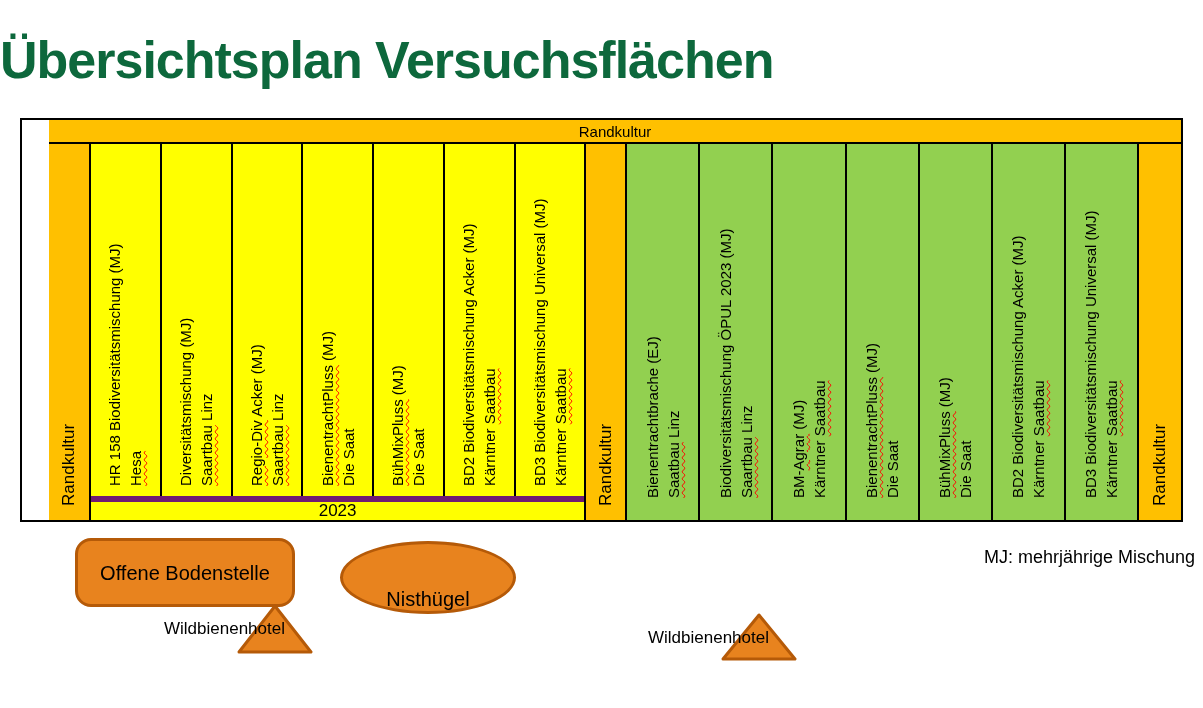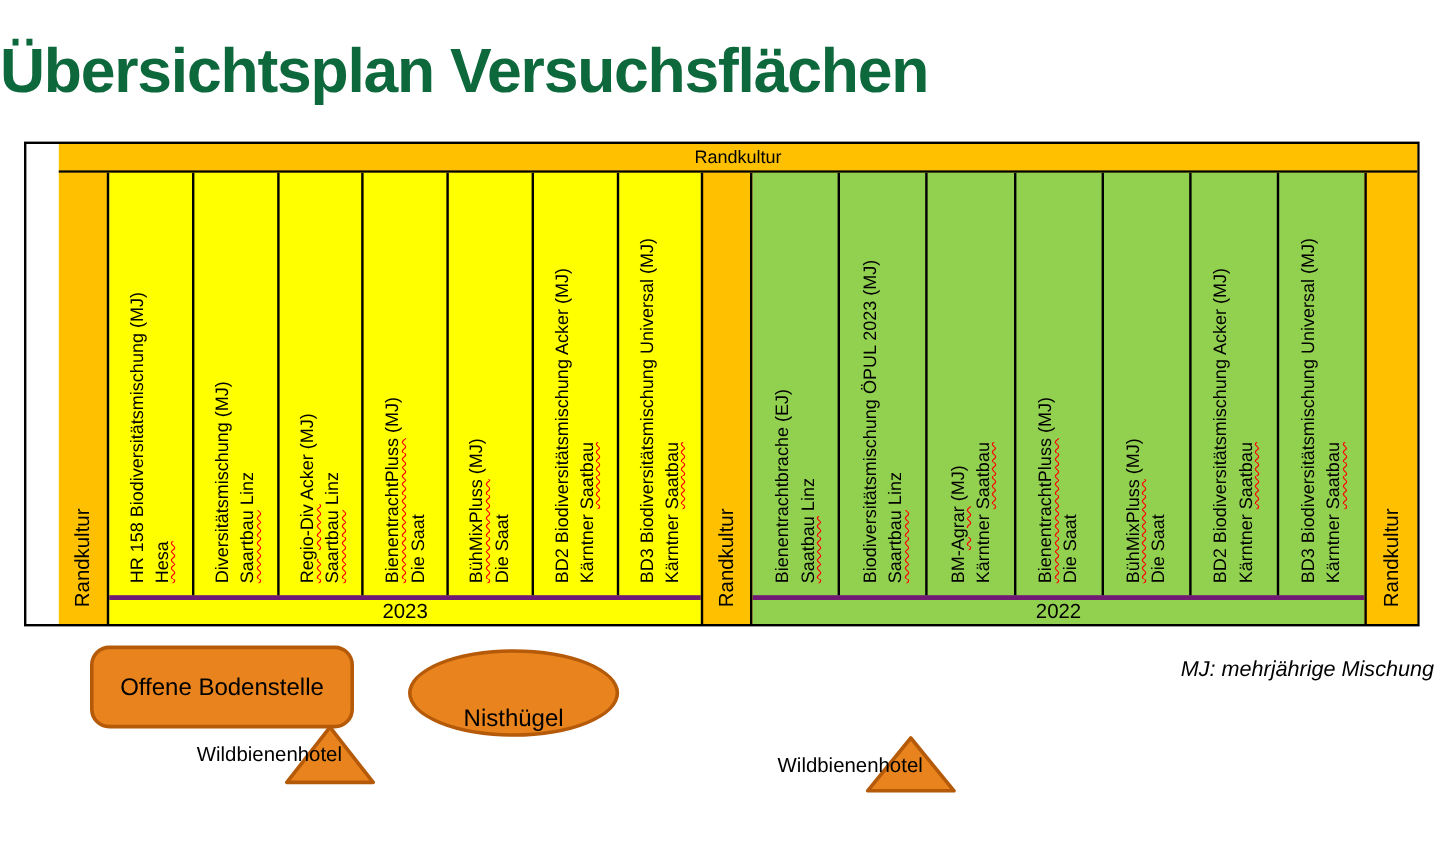--- a/index.html
+++ b/index.html
@@ -25,21 +25,21 @@
                   display:flex; align-items:center; padding-left:6px; font-size:17px; }
 
   .group { display:flex; flex-direction:column; }
   .cols { flex:1; display:flex; }
   .col { flex:1; position:relative; border-right:2px solid #000; }
   .col:last-child { border-right:none; }
   .col .vtext { position:absolute; left:50%; top:50%; width:344px; height:48px;
                 transform:translate(-50%,-50%) rotate(-90deg);
                 display:flex; flex-direction:column; justify-content:center;
                 padding-left:6px; font-size:15px; line-height:21px; white-space:nowrap; }
-  .year-row { height:24px; border-top:4px solid #701a75; display:flex;
+  .year-row { height:24px; border-top:6px solid #701a75; display:flex;
               align-items:center; justify-content:center; font-size:17px; }
 
   .sq { text-decoration-line:underline; text-decoration-style:wavy;
         text-decoration-color:var(--squiggle); text-decoration-thickness:1px;
         text-underline-offset:2px; }
 
   .lower { position:absolute; left:12px; top:522px; width:1203px; height:174px; }
   .shape-rect { position:absolute; left:63px; top:16px; width:220px; height:69px;
                 background:var(--shape-fill); border:3px solid var(--shape-border);
                 border-radius:16px; display:flex; flex-direction:column;
@@ -49,21 +49,21 @@
                    background:var(--shape-fill); border:3px solid var(--shape-border);
                    border-radius:50%; display:flex; align-items:flex-end; justify-content:center;
                    font-size:20px; }
   .tri { position:absolute; }
   .tri-left  { left:224px; top:81px; }
   .tri-right { left:708px; top:90px; }
   .hotel-label { position:absolute; width:220px; font-size:17px; }
   .hotel-label-left  { left:152px; top:97px; }
   .hotel-label-right { left:636px; top:106px; }
   .legend { position:absolute; right:20px; top:22px; text-align:left;
-            font-size:18px; line-height:26px;font-style:italic; }
+            font-size:18px; line-height:26px; }
 </style>
 </head>
 <body>
 
 <div class="page">
 
   <h1 class="title">Übersichtsplan Versuchsflächen</h1>
 
   <div class="table">
     <div class="top-band">
@@ -167,23 +167,20 @@
                 <div><span>Kärntner </span><span class="sq">Saatbau</span></div>
               </div>
             </div>
             <div class="col">
               <div class="vtext">
                 <div><span>BD3 Biodiversitätsmischung Universal (MJ)</span></div>
                 <div><span>Kärntner </span><span class="sq">Saatbau</span></div>
               </div>
             </div>
           </div>
-        <div class="year-row">
-          <span>2022</span>
-        </div>
       </div>
 
       <div class="strip strip-right">
         <div class="vtext">Randkultur</div>
       </div>
 
     </div>
   </div>
 
   <div class="lower">

